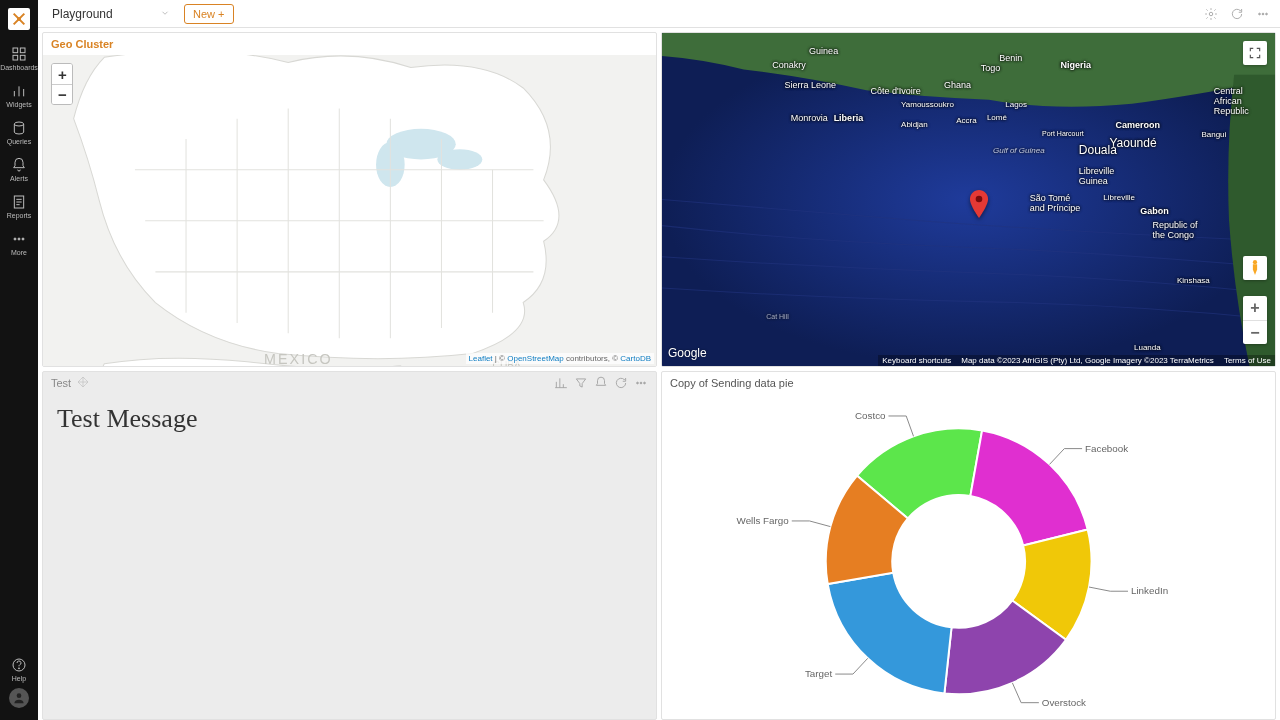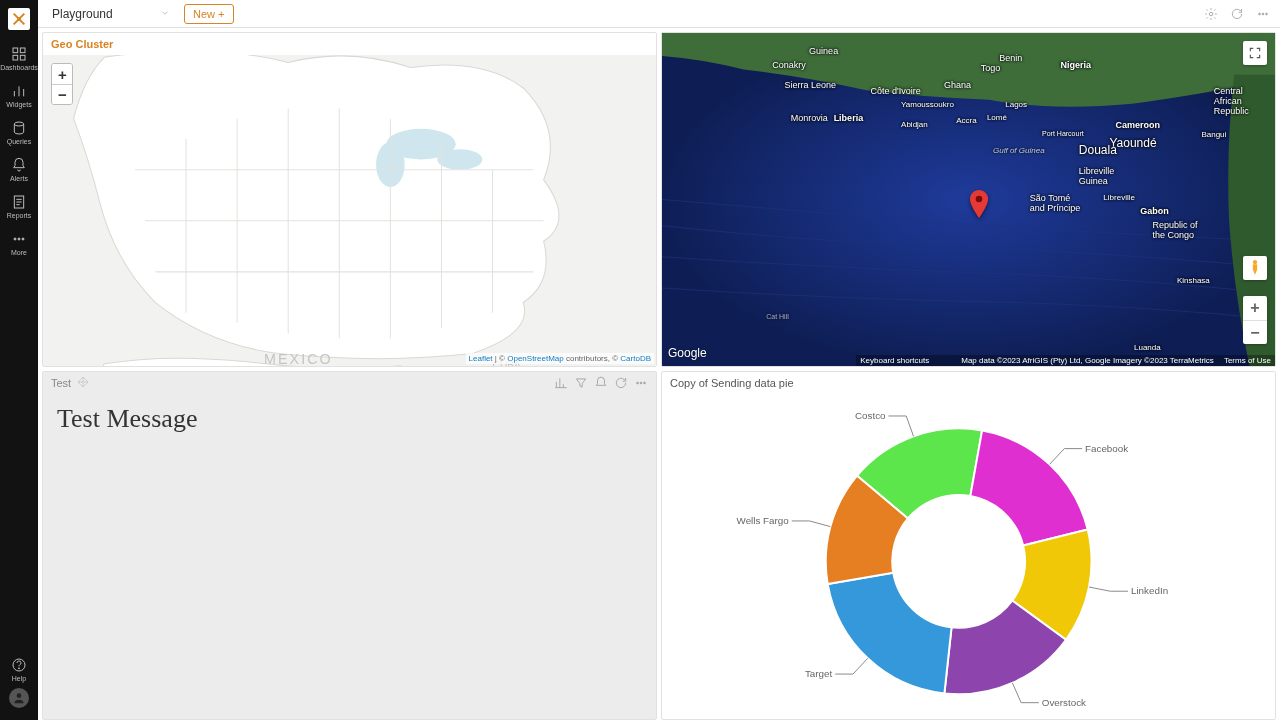--- a/index.html
+++ b/index.html
@@ -111,21 +111,21 @@
     position:absolute;right:8px;bottom:86px;width:24px;height:24px;background:#fff;border-radius:2px;box-shadow:0 1px 3px rgba(0,0,0,.3);
     display:flex;align-items:center;justify-content:center;cursor:grab;
   }
   .gmap .pegman svg{width:14px;height:18px;}
   .gmap .google-logo{
     position:absolute;left:6px;bottom:6px;font-family:Arial,sans-serif;font-size:12px;font-weight:500;color:#fff;text-shadow:0 0 2px rgba(0,0,0,.6);
   }
   .gmap .footer{
     position:absolute;right:0;bottom:0;font-size:8px;color:#fff;background:rgba(0,0,0,.3);padding:1px 4px;display:flex;gap:10px;
   }
-  .gmap .footer span{white-space:nowrap;margin-left:22px;}
+  .gmap .footer span{white-space:nowrap;}
   .gmap .footer a{color:#fff;text-decoration:none;}
   .gmap .marker{
     position:absolute;left:50%;top:47%;transform:translate(-50%,-100%);
   }
   .gmap .marker svg{width:20px;height:28px;filter:drop-shadow(0 2px 2px rgba(0,0,0,.5));}
   .gmap .place-label{
     position:absolute;color:#fff;font-size:9px;text-shadow:0 0 3px #000,0 0 3px #000;white-space:nowrap;pointer-events:none;
   }
 
   

